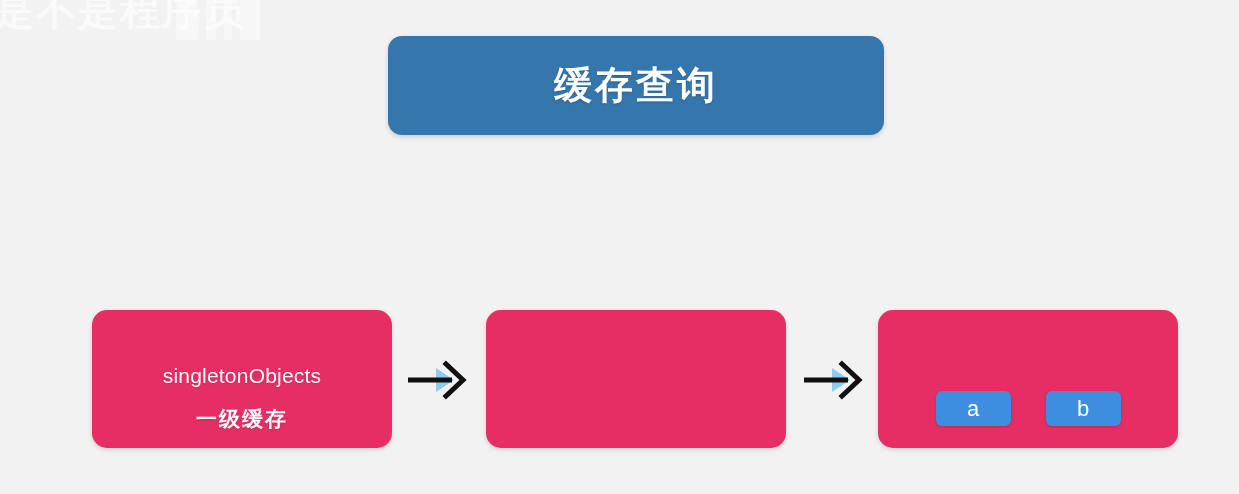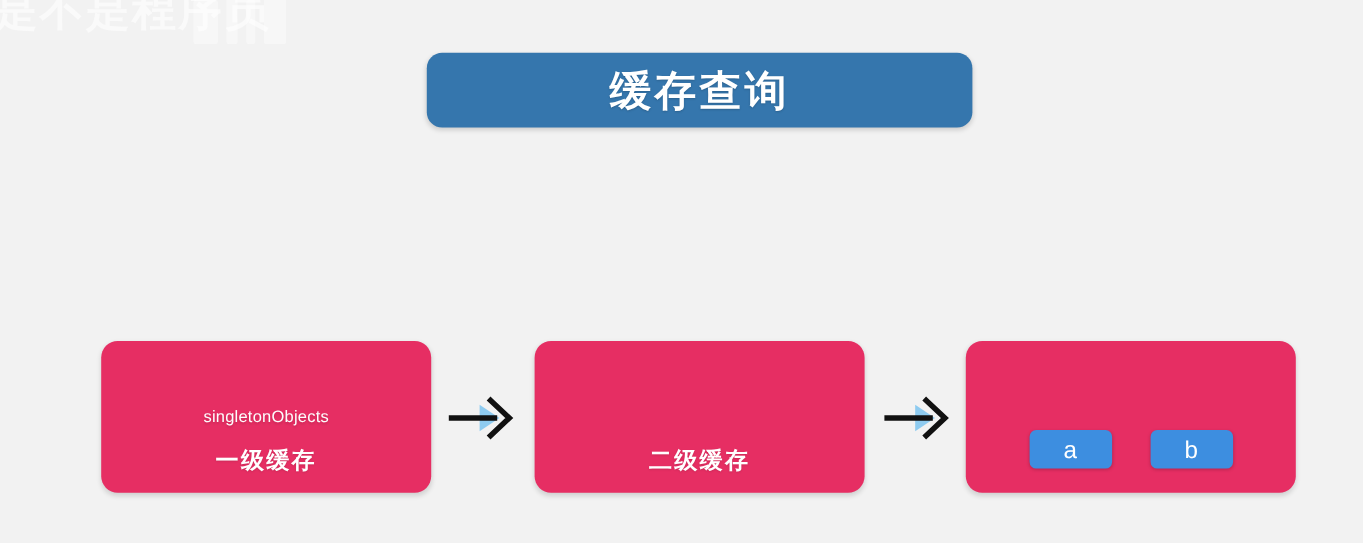--- a/index.html
+++ b/index.html
@@ -47,23 +47,23 @@
   .wm-bar {
     position: absolute;
     background: #ffffff;
     border-radius: 2px;
   }
 
   
   .title-banner {
     position: absolute;
     left: 388px;
-    top: 48px;
+    top: 36px;
     width: 496px;
-    height: 68px;
+    height: 99px;
     background: #3576ad;
     border-radius: 14px;
     box-shadow: 0 2px 5px rgba(0,0,0,0.16);
     display: flex;
     align-items: center;
     justify-content: center;
   }
   .title-text {
     color: #ffffff;
     font-size: 38px;
@@ -87,21 +87,21 @@
     justify-content: flex-end;
     padding-bottom: 16px;
     box-sizing: border-box;
   }
   .cache-box.b1 { left: 92px; }
   .cache-box.b2 { left: 486px; }
   .cache-box.b3 { left: 878px; }
 
   .cache-name {
     color: #fdfdfd;
-    font-size: 15px;
+    font-size: 21px;
     font-weight: 400;
     letter-spacing: 0.2px;
     line-height: 1.25;
     text-shadow: 0 1px 2px rgba(0,0,0,0.12);
   }
   .cache-level {
     color: #ffffff;
     font-size: 21px;
     font-weight: 700;
     letter-spacing: 2px;
@@ -164,21 +164,20 @@
 
   <div class="arrow a1">
     <svg width="66" height="44" viewBox="0 0 66 44" xmlns="http://www.w3.org/2000/svg">
       <polygon points="30,10 48,22 30,34" fill="#8ecbf0"></polygon>
       <line x1="2" y1="22" x2="46" y2="22" stroke="#111111" stroke-width="5" stroke-linecap="butt"></line>
       <polyline points="40,6 57,22 40,38" fill="none" stroke="#111111" stroke-width="5" stroke-linecap="square" stroke-linejoin="miter"></polyline>
     </svg>
   </div>
 
   <div class="cache-box b2">
-    <span class="cache-level">二级缓存</span>
   </div>
 
   <div class="arrow a2">
     <svg width="66" height="44" viewBox="0 0 66 44" xmlns="http://www.w3.org/2000/svg">
       <polygon points="30,10 48,22 30,34" fill="#8ecbf0"></polygon>
       <line x1="2" y1="22" x2="46" y2="22" stroke="#111111" stroke-width="5" stroke-linecap="butt"></line>
       <polyline points="40,6 57,22 40,38" fill="none" stroke="#111111" stroke-width="5" stroke-linecap="square" stroke-linejoin="miter"></polyline>
     </svg>
   </div>
 

